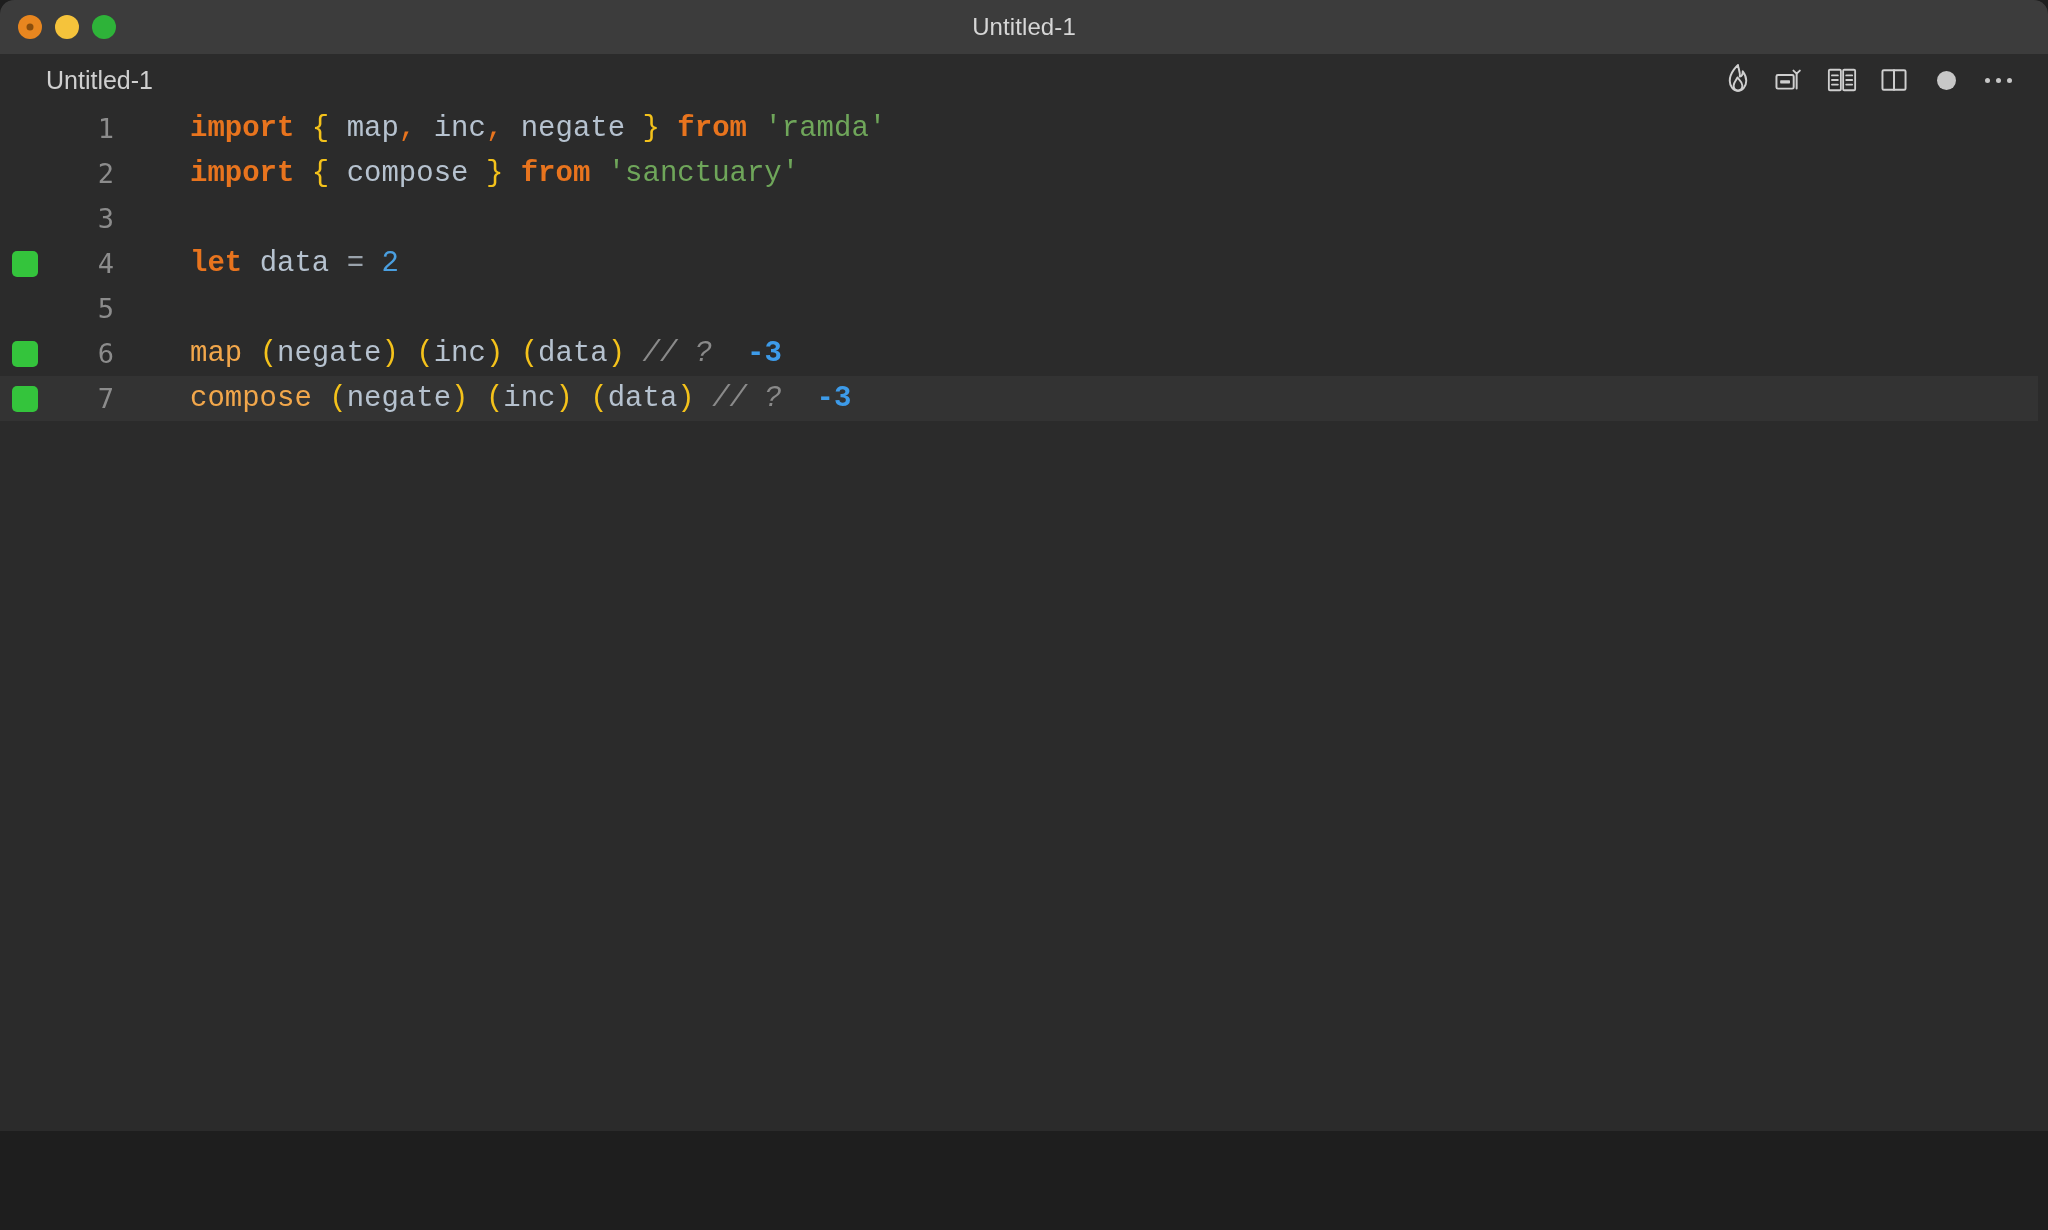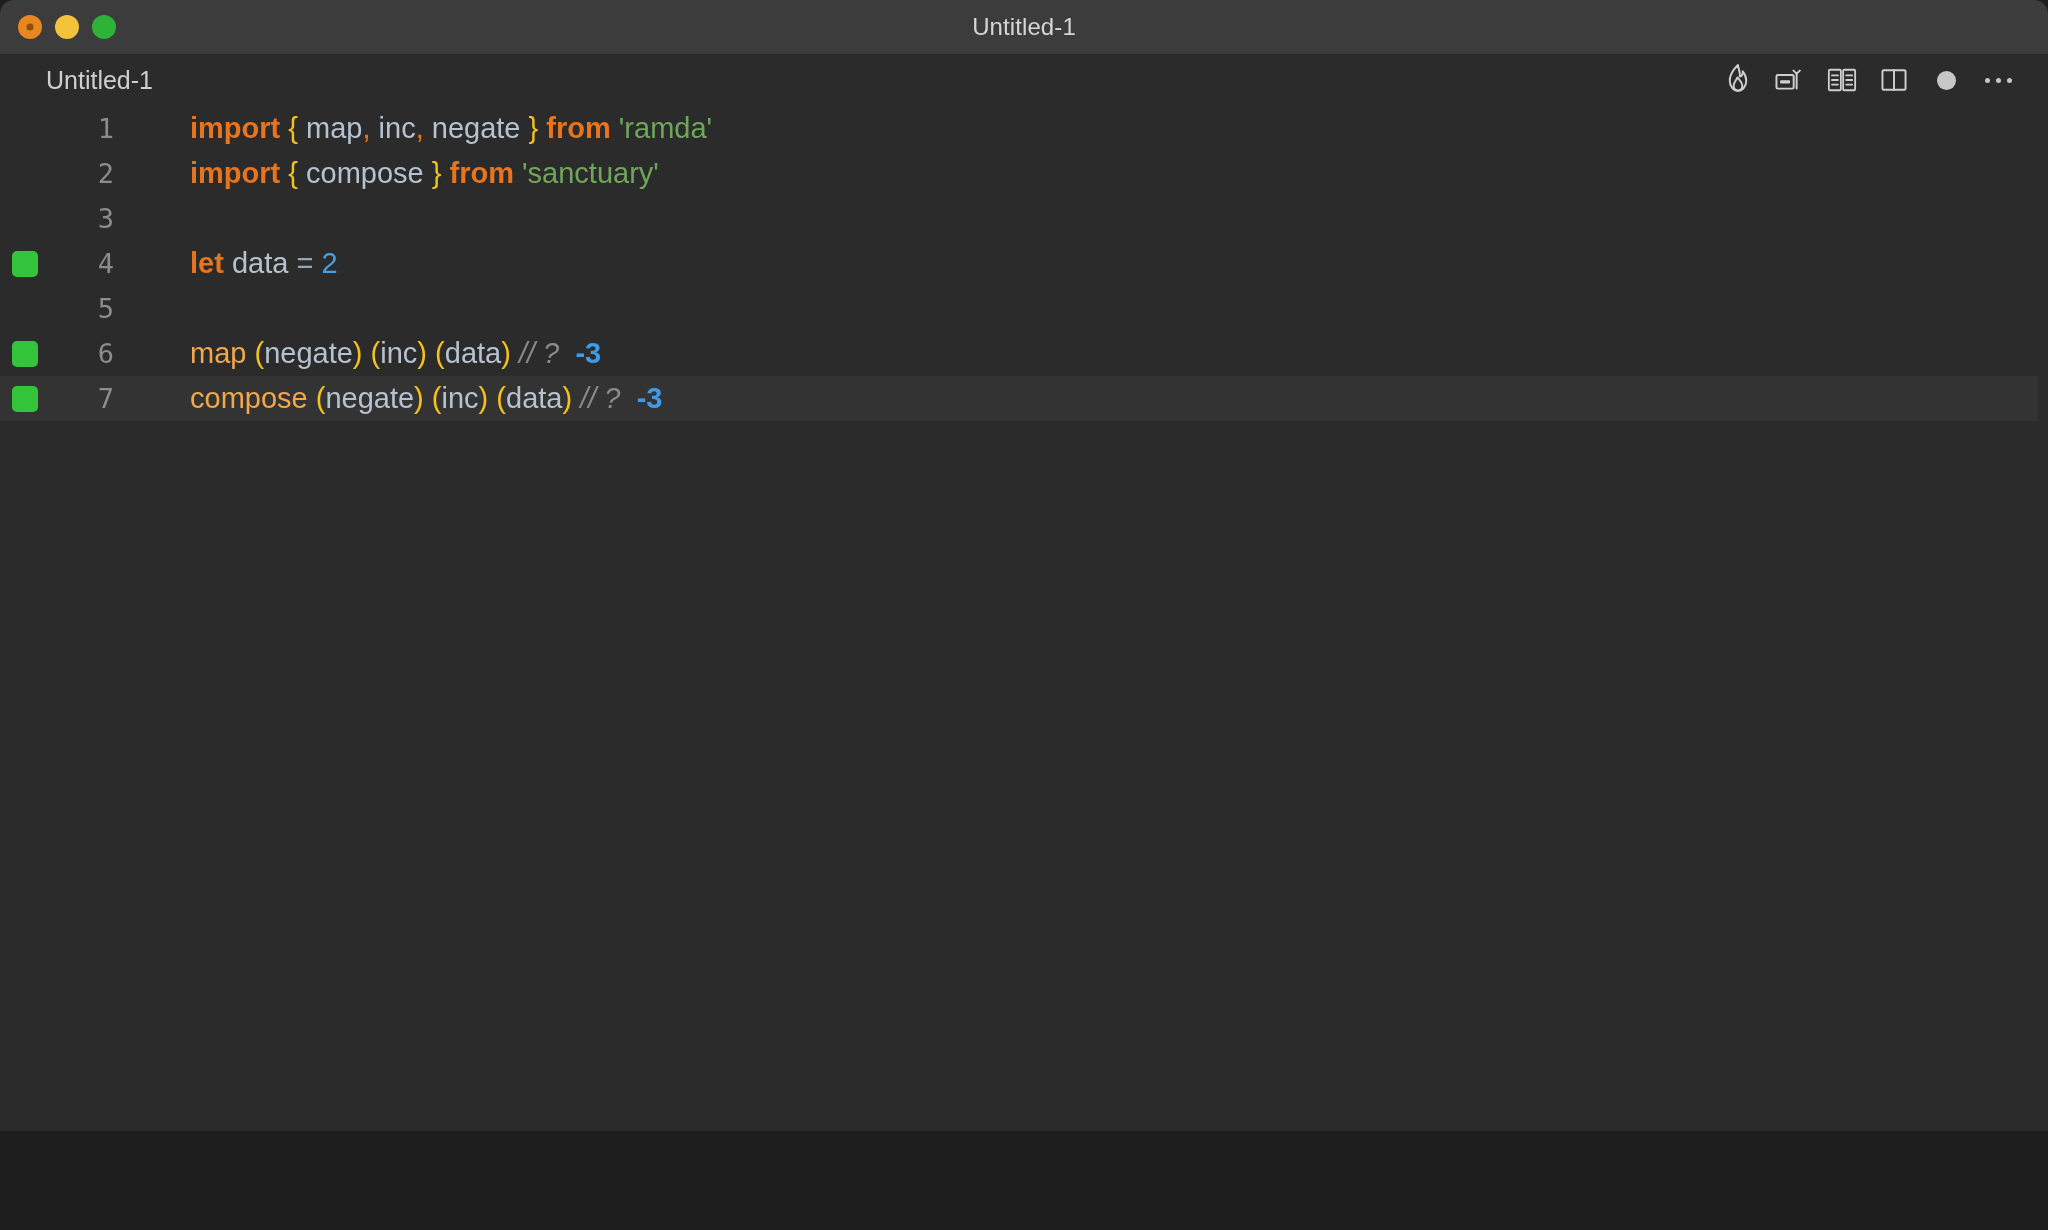--- a/index.html
+++ b/index.html
@@ -171,21 +171,21 @@
     text-align: right;
     color: #8c8c8c;
     font-size: 27px;
     font-family: "DejaVu Sans Mono", monospace;
     user-select: none;
   }
 
   .line-code {
     position: absolute;
     left: 190px;
-    font-family: Liberation Sans, sans-serif;
+    font-family: Liberation Mono, monospace;
     font-size: 29px;
     line-height: 45px;
     letter-spacing: 0px;
     white-space: pre;
   }
 
   
   .tok-keyword  { color: #e8741e; font-weight: bold; }
   .tok-brace    { color: #f4c21b; }
   .tok-paren    { color: #f4c21b; }

